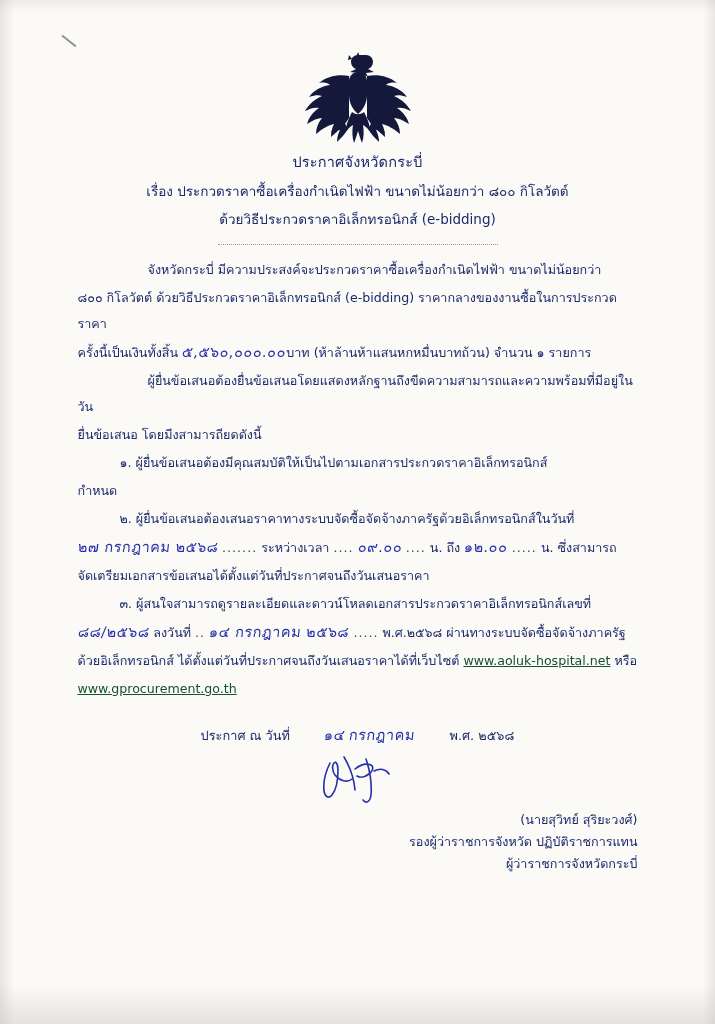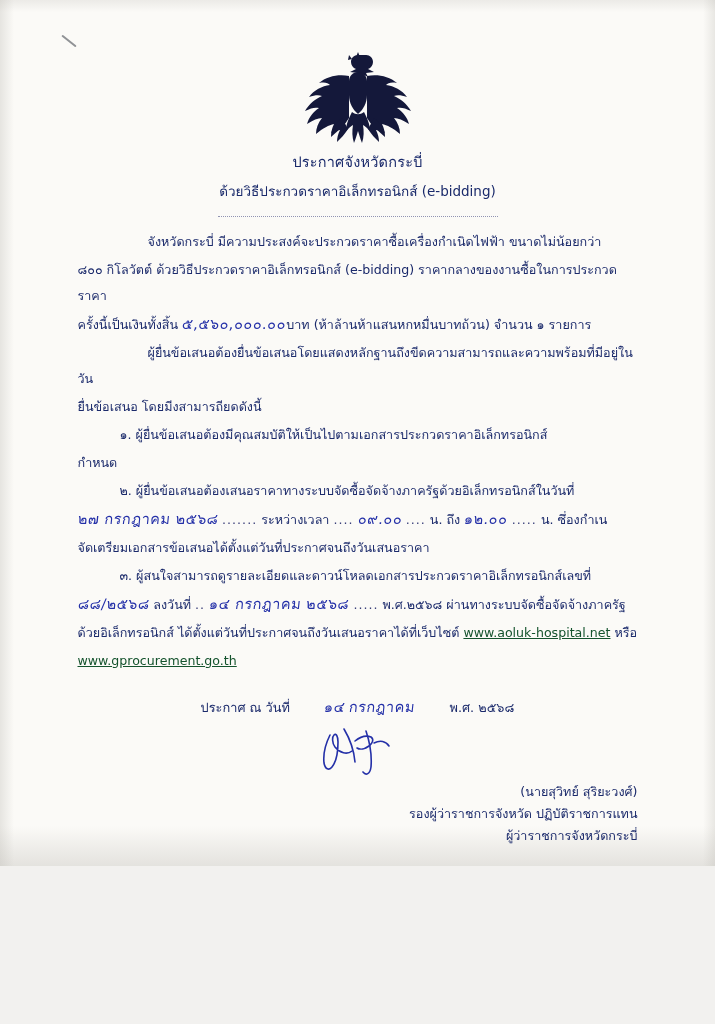--- a/index.html
+++ b/index.html
@@ -3,21 +3,21 @@
 <meta charset="utf-8">
 <style>
   html, body {
     margin: 0;
     padding: 0;
     background: #f2f1ef;
   }
   .page {
     position: relative;
     width: 715px;
-    height: 866px;
+    height: 1024px;
     background: #fbfaf7;
     overflow: hidden;
     font-family: "DejaVu Sans", sans-serif;
     color: #1d1f3a;
   }
   
   .page::before {
     content: "";
     position: absolute;
     inset: 0;
@@ -151,20 +151,21 @@
         <path d="M44 66 c-5 4 -9 9 -11 15 c4 -2 7 -3 9 -3 c-2 4 -3 8 -3 12 c4 -4 8 -8 11 -13 z"></path>
         <path d="M76 66 c5 4 9 9 11 15 c-4 -2 -7 -3 -9 -3 c2 4 3 8 3 12 c-4 -4 -8 -8 -11 -13 z"></path>
       </g>
     </svg>
   </div>
 
   <div class="doc">
 
     <div class="head">
       <div class="l1">ประกาศจังหวัดกระบี่</div>
+      <div class="l2">เรื่อง ประกวดราคาซื้อเครื่องกำเนิดไฟฟ้า ขนาดไม่น้อยกว่า ๘๐๐ กิโลวัตต์</div>
       <div class="l3">ด้วยวิธีประกวดราคาอิเล็กทรอนิกส์ (e-bidding)</div>
     </div>
 
     <div class="divider"></div>
 
     <div class="body">
 
       <p class="p indent">จังหวัดกระบี่  มีความประสงค์จะประกวดราคาซื้อเครื่องกำเนิดไฟฟ้า ขนาดไม่น้อยกว่า</p>
       <p class="p">๘๐๐ กิโลวัตต์ ด้วยวิธีประกวดราคาอิเล็กทรอนิกส์ (e-bidding) ราคากลางของงานซื้อในการประกวดราคา</p>
       <p class="p">
@@ -181,21 +182,21 @@
       <p class="p">
         <span class="hw">๒๗ กรกฎาคม ๒๕๖๘</span>
         <span class="dots">.......</span>
         <span>ระหว่างเวลา</span>
         <span class="dots">....</span>
         <span class="hw">๐๙.๐๐</span>
         <span class="dots">....</span>
         <span>น. ถึง</span>
         <span class="hw">๑๒.๐๐</span>
         <span class="dots">.....</span>
-        <span>น. ซึ่องกำเน</span>
+        <span>น. ซึ่งสามารถ</span>
       </p>
       <p class="p">จัดเตรียมเอกสารข้อเสนอได้ตั้งแต่วันที่ประกาศจนถึงวันเสนอราคา</p>
 
       <p class="p indent-sm">๓. ผู้สนใจสามารถดูรายละเอียดและดาวน์โหลดเอกสารประกวดราคาอิเล็กทรอนิกส์เลขที่</p>
       <p class="p">
         <span class="hw">๘๘/๒๕๖๘</span>
         <span>ลงวันที่</span>
         <span class="dots">..</span>
         <span class="hw">๑๔ กรกฎาคม ๒๕๖๘</span>
         <span class="dots">.....</span>

